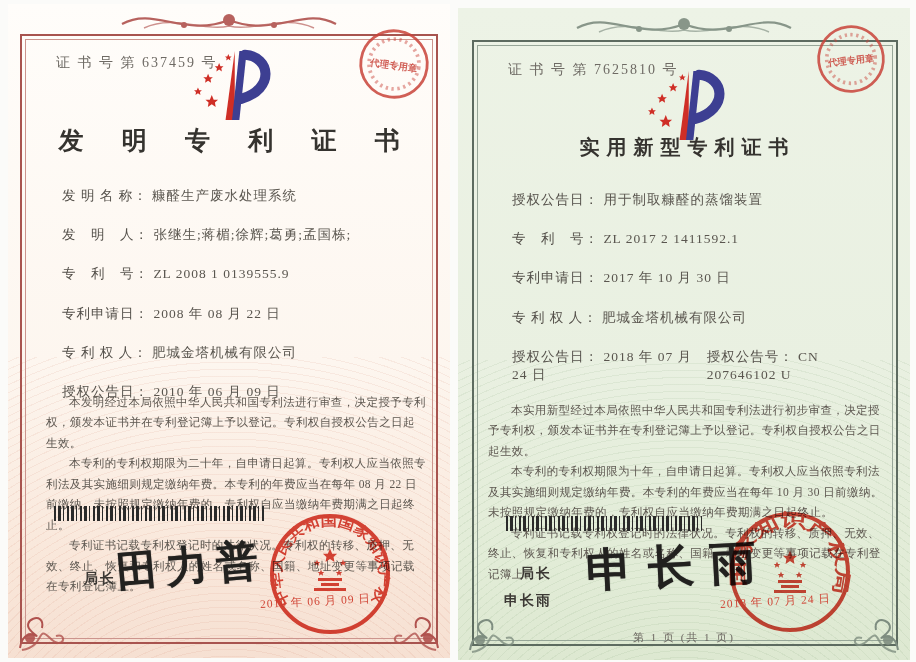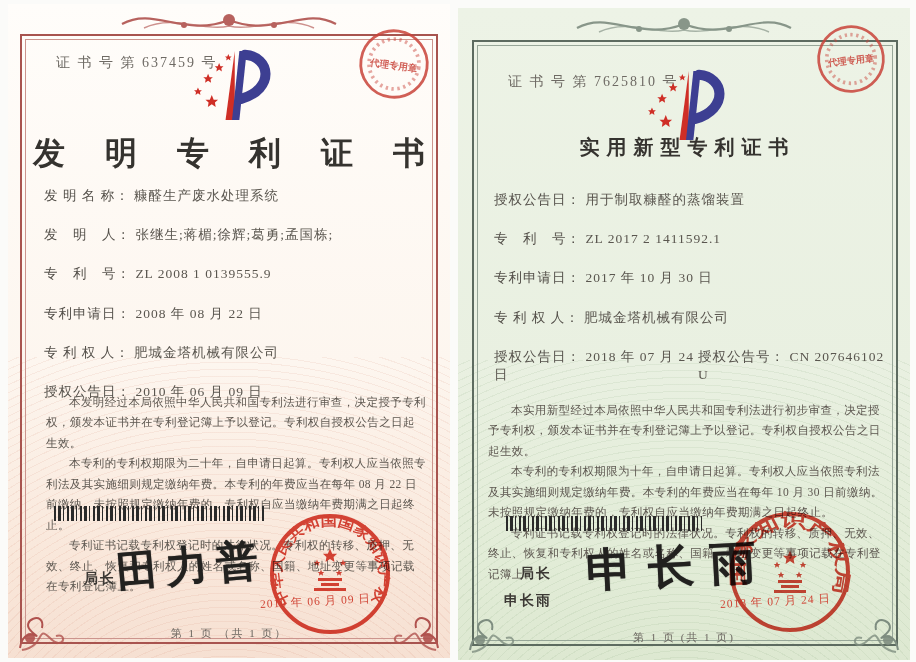--- a/index.html
+++ b/index.html
@@ -16,35 +16,35 @@
   .cert.right .texture{background:repeating-radial-gradient(circle at 50% 160%,
       rgba(110,150,100,.10) 0 1px, rgba(0,0,0,0) 1px 7px);}
   .frame-outer{position:absolute;border:2px solid;}
   .frame-inner{position:absolute;inset:3px;border:1px solid;}
   .cert.left .frame-outer{left:12px;right:12px;top:30px;bottom:14px;border-color:#a8544f;}
   .cert.left .frame-inner{border-color:#cc948d;}
   .cert.right .frame-outer{left:14px;right:12px;top:32px;bottom:14px;border-color:#5d6b60;}
   .cert.right .frame-inner{border-color:#97a698;}
   .cert-no{position:absolute;font-size:14px;letter-spacing:2px;color:#6e6a64;}
   .cert.left .cert-no{left:48px;top:50px;}
-  .cert.right .cert-no{left:50px;top:65px;}
+  .cert.right .cert-no{left:50px;top:53px;}
   .logo{position:absolute;}
   .cert.left .logo{left:178px;top:42px;}
   .cert.right .logo{left:182px;top:58px;}
   .title{position:absolute;width:100%;text-align:center;font-weight:700;color:#35332f;}
-  .cert.left .title{top:128px;font-size:32px;letter-spacing:16px;text-indent:16px;}
+  .cert.left .title{top:120px;font-size:25px;letter-spacing:16px;text-indent:16px;}
   .cert.right .title{top:126px;font-size:20px;letter-spacing:7px;text-indent:7px;}
   .stamp{position:absolute;opacity:.85;}
   .cert.left .stamp{right:18px;top:22px;transform:rotate(8deg);}
   .cert.right .stamp{right:22px;top:14px;transform:rotate(-6deg);}
   .stamp .ctext{font-size:8px;fill:#c9443a;font-weight:700;}
   .fields{position:absolute;left:36px;right:24px;}
   .cert.left .fields{top:183px;}
   .cert.right .fields{top:183px;}
-  .row{margin-bottom:21px;font-size:13.5px;color:#54504a;letter-spacing:1px;line-height:1.35;}
+  .row{margin-bottom:21px;font-size:13.5px;color:#54504a;letter-spacing:1px;line-height:1.35;margin-left:18px;}
   .row .lab{white-space:pre;}
   .row .val{color:#5a564f;}
   .row.addr{margin-bottom:6px;}
   .row.addr .val{display:inline-block;vertical-align:top;max-width:300px;}
   .row.dual{display:flex;justify-content:space-between;margin-bottom:10px;}
   .paras{position:absolute;left:30px;right:24px;font-size:11.5px;line-height:1.78;
          color:#5d5750;letter-spacing:.4px;}
   .cert.left .paras{top:388px;margin-left:8px;}
   .cert.right .paras{top:392px;}
   .paras p{margin:0;text-indent:2em;}
@@ -192,21 +192,20 @@
         <use href="#starSL" transform="translate(-9,1) scale(.34)"></use>
         <use href="#starSL" transform="translate(9,1) scale(.34)"></use>
         <rect x="-12" y="6" width="24" height="3"></rect>
         <rect x="-9" y="11" width="18" height="3"></rect>
         <rect x="-16" y="16" width="32" height="3"></rect>
       </g>
     </g>
   </svg>
   <div class="seal-date">2010 年 06 月 09 日</div>
 
-  <div class="footer">第 1 页 （共 1 页）</div>
 </div>
 
 <div class="cert right">
   <div class="texture"></div>
   <div class="frame-outer">
     <div class="frame-inner"></div>
   </div>
 
   <svg class="ornament top" width="230" height="34" viewBox="0 0 230 34">
     <g stroke="#7e8d80" fill="none" stroke-width="2.2" opacity=".9">

